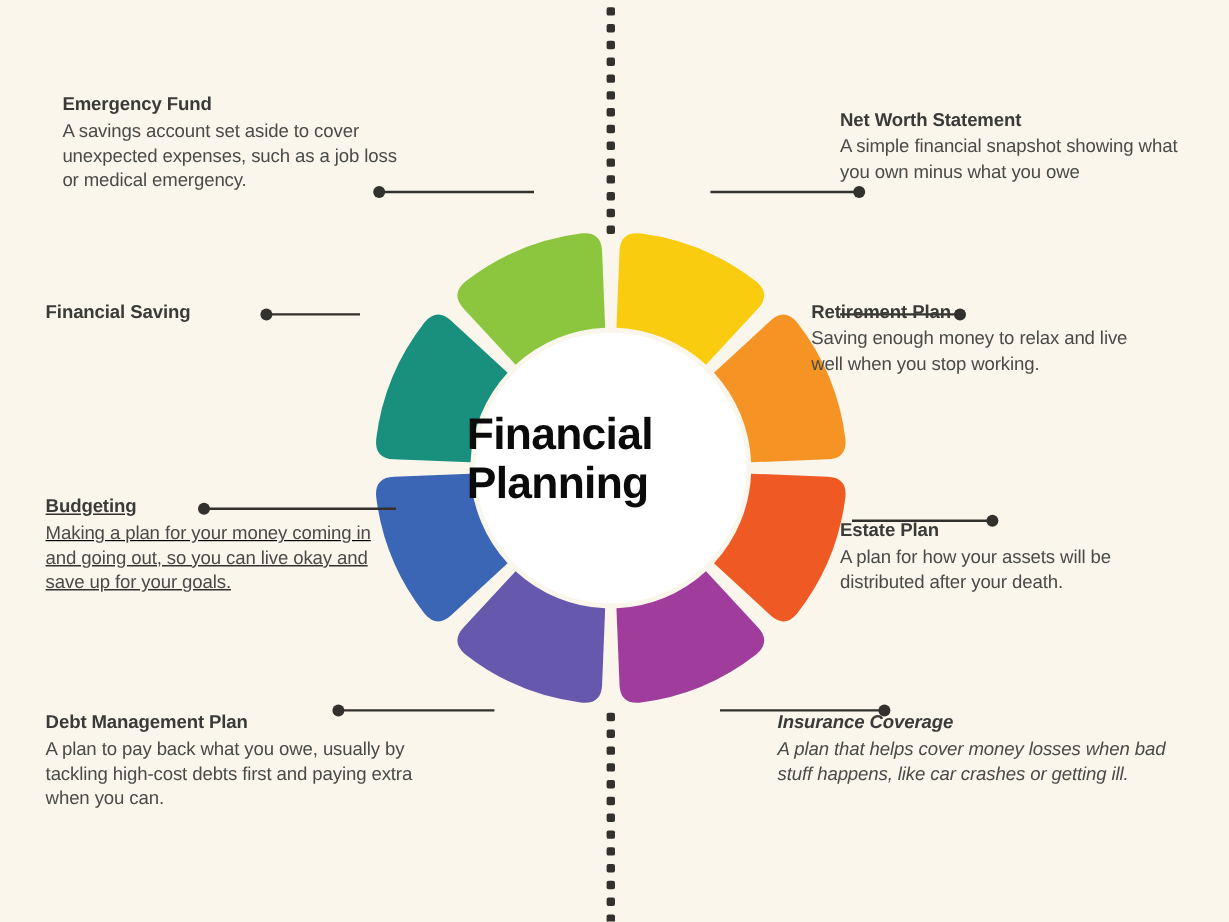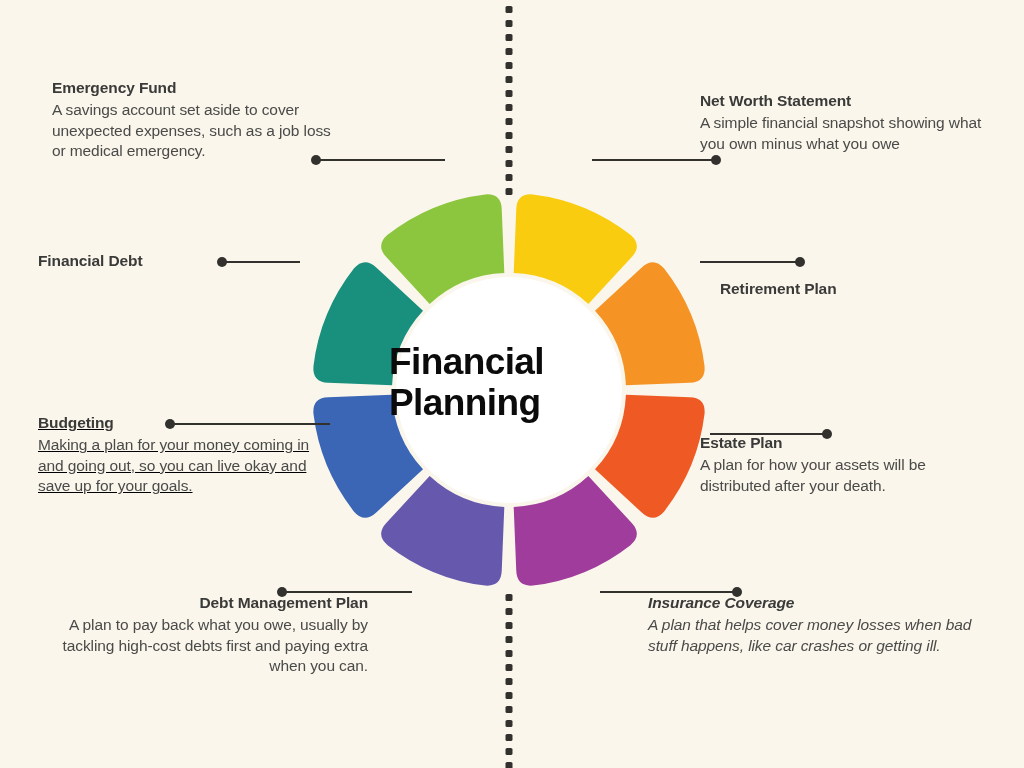--- a/index.html
+++ b/index.html
@@ -21,24 +21,24 @@
     font-size:15.5px;font-weight:normal;color:#4A4A48;
     line-height:1.32;margin:0;letter-spacing:-0.1px;
   }
   .left{text-align:left;}
   .right{text-align:left;}
 
   
   #c-emergency   {left:52px;  top:78px;  width:290px;}
   #c-goals       {left:38px;  top:251px; width:280px;}
   #c-budgeting   {left:38px;  top:413px; width:280px;text-decoration:underline;}
-  #c-debt        {left:38px;  top:593px; width:330px;text-align:right;}
+  #c-debt        {left:38px;  top:593px; width:330px;}
   
   #c-networth    {left:700px; top:91px;  width:286px;}
-  #c-retirement  {left:720px; top:251px; width:286px;margin-top:28px;}
+  #c-retirement  {left:676px; top:251px; width:286px;}
   #c-estate      {left:700px; top:433px; width:286px;}
   #c-insurance   {left:648px; top:593px; width:338px;font-style:italic;}
 
   #center-label{
     position:absolute;left:389px;top:341px;width:240px;
     text-align:left;
   }
   #center-label .t1,#center-label .t2{
     font-size:37px;font-weight:bold;color:#0B0B0B;
     line-height:1.12;letter-spacing:-0.6px;
@@ -142,40 +142,41 @@
     <div class="t1">Financial</div>
     <div class="t2">Planning</div>
   </div>
 
   <div class="callout left" id="c-emergency">
     <p class="title">Emergency Fund</p>
     <p class="desc">A savings account set aside to cover unexpected expenses, such as a job loss or medical emergency.</p>
   </div>
 
   <div class="callout left" id="c-goals">
-    <p class="title">Financial Debt</p>
+    <p class="title">Financial Saving</p>
   </div>
 
   <div class="callout left" id="c-budgeting">
     <p class="title">Budgeting</p>
     <p class="desc">Making a plan for your money coming in and going out, so you can live okay and save up for your goals.</p>
   </div>
 
   <div class="callout left" id="c-debt">
     <p class="title">Debt Management Plan</p>
     <p class="desc">A plan to pay back what you owe, usually by tackling high-cost debts first and paying extra when you can.</p>
   </div>
 
   <div class="callout right" id="c-networth">
     <p class="title">Net Worth Statement</p>
     <p class="desc">A simple financial snapshot showing what you own minus what you owe</p>
   </div>
 
   <div class="callout right" id="c-retirement">
     <p class="title">Retirement Plan</p>
+    <p class="desc">Saving enough money to relax and live well when you stop working.</p>
   </div>
 
   <div class="callout right" id="c-estate">
     <p class="title">Estate Plan</p>
     <p class="desc">A plan for how your assets will be distributed after your death.</p>
   </div>
 
   <div class="callout right" id="c-insurance">
     <p class="title">Insurance Coverage</p>
     <p class="desc">A plan that helps cover money losses when bad stuff happens, like car crashes or getting ill.</p>

